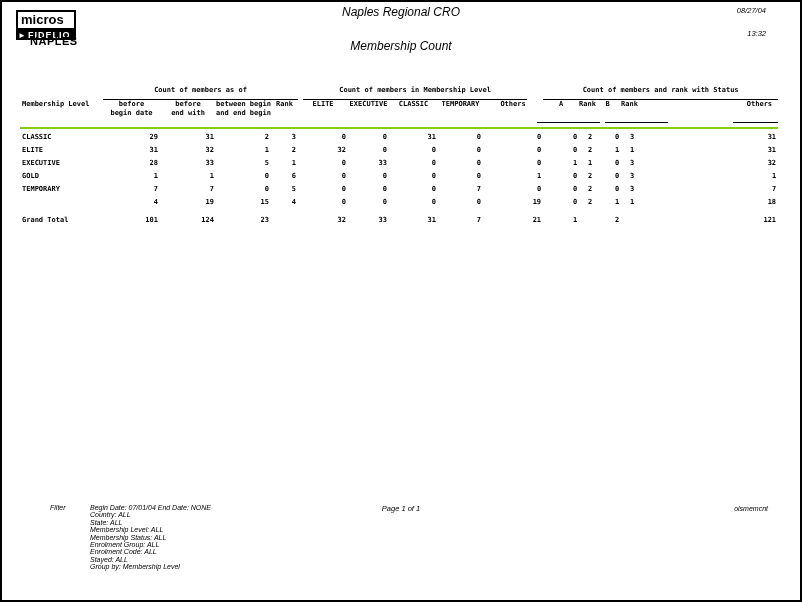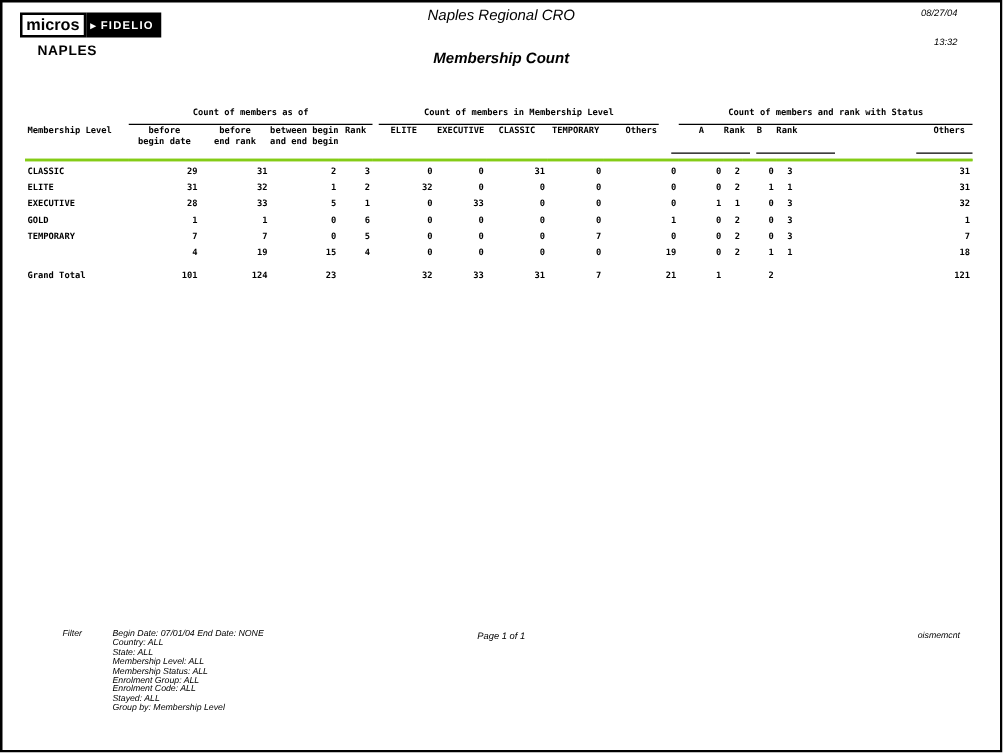--- a/index.html
+++ b/index.html
@@ -1,30 +1,30 @@
 <!DOCTYPE html>
 <html><head>
 <meta charset="utf-8">
 <style>
   html,body {margin:0; padding:0; background:#fff;}
   .page {position:relative; width:802px; height:602px; box-sizing:border-box;
          background:#fff; border:2px solid #000; color:#000; overflow:hidden;
          font-family:"Liberation Sans", sans-serif;}
 
   
-  .logo {position:absolute; left:14px; top:8px; display:flex; align-items:stretch;}
+  .logo {position:absolute; left:14px; top:8px; display:flex; align-items:stretch;flex-direction:column;}
   .logo-micros {background:#fff; border:2px solid #000; font-weight:bold; font-size:13px;
                 line-height:16px; padding:0 3px; letter-spacing:0;}
   .logo-fidelio {background:#000; color:#fff; font-weight:bold; font-size:9px;
                  display:flex; align-items:center; padding:0 6px 0 2px; letter-spacing:1px;}
   .logo-arrow {font-size:8px; margin-right:1px; font-style:normal;}
   .property {position:absolute; left:28px; top:33px; font-weight:bold; font-size:11px; letter-spacing:.5px;}
   .title {position:absolute; left:0; right:0; top:3px; text-align:center; font-style:italic; font-size:12px;}
   .subtitle {position:absolute; left:0; right:0; top:37px; text-align:center;
-             font-style:italic; font-weight:bold; font-size:12px;}
+             font-style:italic; font-weight:normal; font-size:12px;}
   .rdate {position:absolute; right:34px; top:4px; font-style:italic; font-size:7.5px;}
   .rtime {position:absolute; right:34px; top:27px; font-style:italic; font-size:7.5px;}
 
   
   .tablewrap {position:absolute; left:18px; top:84px; width:758px;}
   table {border-collapse:collapse; table-layout:fixed; width:758px;
          font-family:"DejaVu Sans Mono", monospace; font-size:7px; font-weight:bold; line-height:9px;}
   td {padding:0; vertical-align:top; white-space:nowrap; overflow:visible;}
   tr.grouprow td {height:14px;}
   .gline {text-align:center; border-bottom:1px solid #000; height:13px;}
@@ -98,21 +98,21 @@
           </td>
         </tr>
         <tr class="subrow">
           <td class="collabel">Membership Level</td>
           <td>
             <div>before</div>
             <div>begin date</div>
           </td>
           <td>
             <div>before</div>
-            <div>end rank</div>
+            <div>end with</div>
           </td>
           <td>
             <div>between begin</div>
             <div>and end begin</div>
           </td>
           <td>Rank</td>
           <td>ELITE</td>
           <td>EXECUTIVE</td>
           <td>CLASSIC</td>
           <td>TEMPORARY</td>

